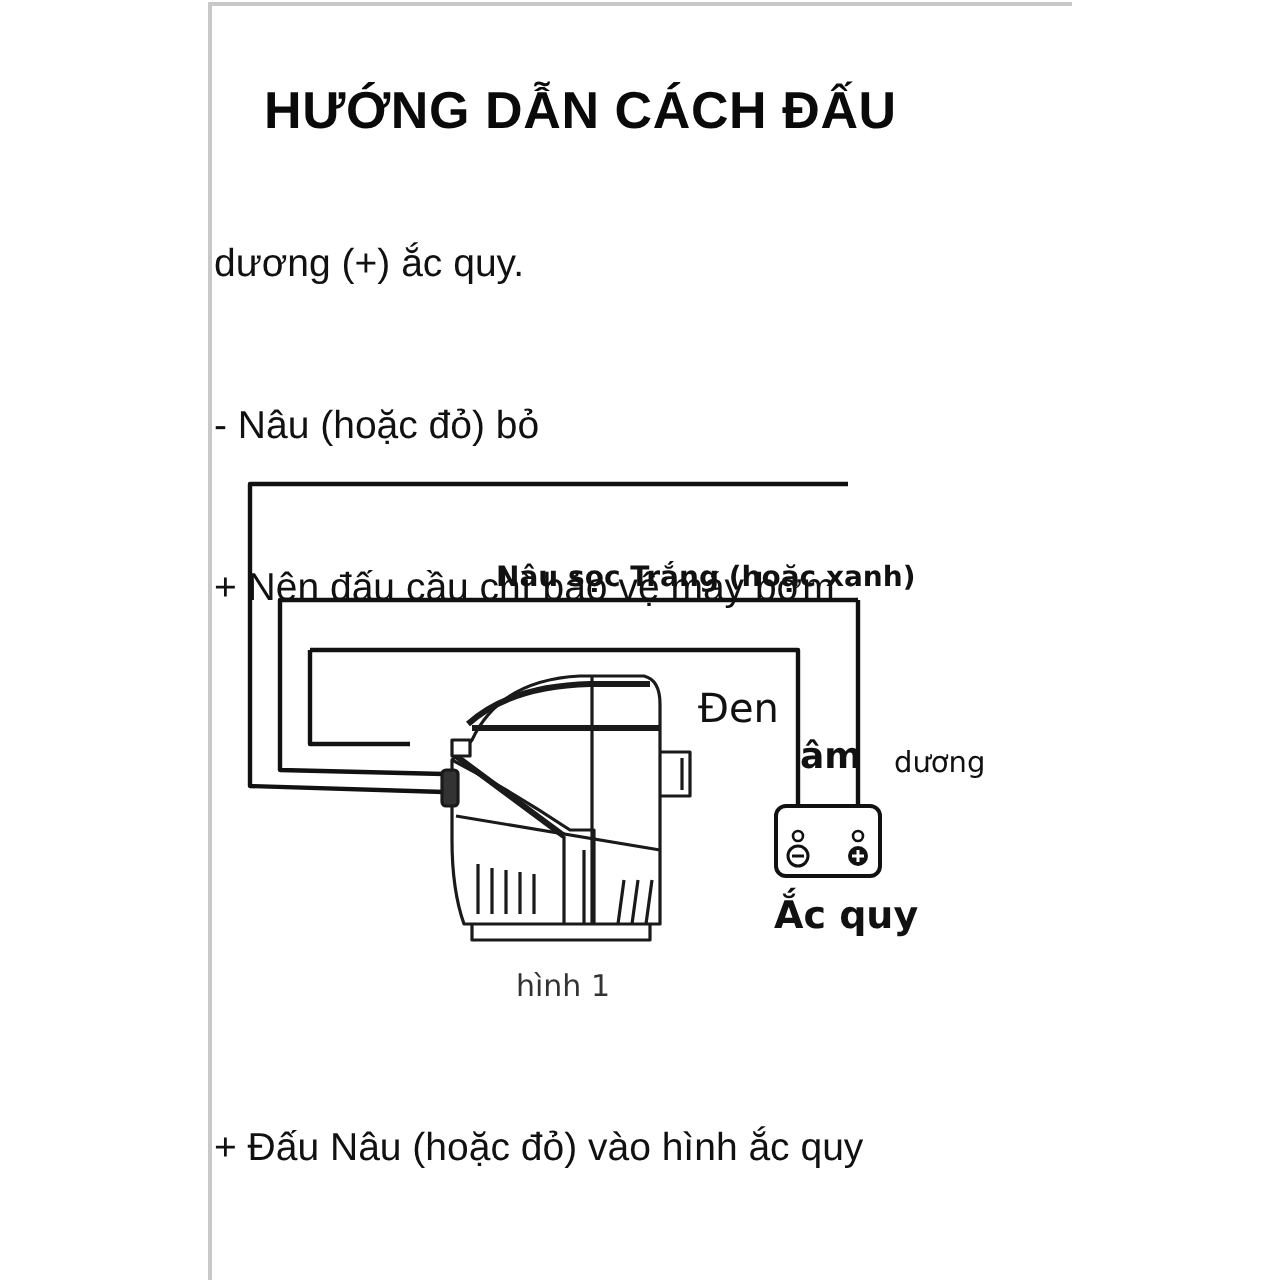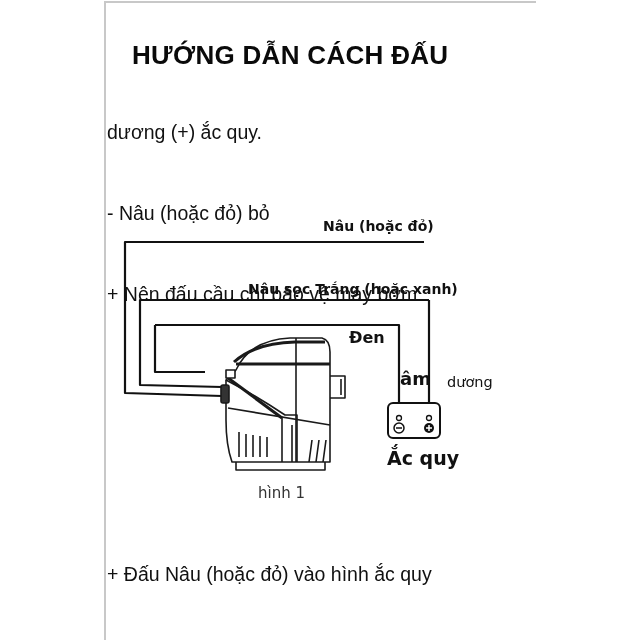--- a/index.html
+++ b/index.html
@@ -6,21 +6,21 @@
   body { width:640px; height:640px; position:relative; overflow:hidden; font-family:"Liberation Sans", sans-serif; color:#111; }
   .frame { position:absolute; left:104px; top:1px; width:432px; height:640px; border-left:2px solid #c8c8c8; border-top:2px solid #c8c8c8; box-sizing:border-box; }
   .title { position:absolute; left:132px; top:4px; font-family:"Liberation Sans", sans-serif; font-weight:bold; font-size:26px; letter-spacing:0.3px; color:#0a0a0a; white-space:nowrap;margin-top:36px; }
   .lines { position:absolute; left:107px; font-size:19.5px; line-height:27px; white-space:pre; color:#111; }
   .top-lines { top:65px; }
   .bottom-lines { top:506px; line-height:27.5px; }
   .diagram { position:absolute; left:0; top:0; width:640px; height:640px; }
   .dlabel { position:absolute; font-family:"DejaVu Sans", sans-serif; white-space:nowrap; color:#111; }
   .lbl-nau { left:323px; top:218px; font-size:14px; font-weight:bold; }
   .lbl-nausoc { left:248px; top:281px; font-size:14px; font-weight:bold; }
-  .lbl-den { left:349px; top:328px; font-size:16px; font-weight:bold; }
+  .lbl-den { left:349px; top:342px; font-size:20px; font-weight:normal; }
   .lbl-am { left:365px; top:368px; font-size:18px; font-weight:bold;margin-left:35px; }
   .lbl-duong { left:447px; top:374px; font-size:14.5px; }
   .lbl-acquy { left:387px; top:447px; font-size:19px; font-weight:bold; }
   .lbl-hinh { left:258px; top:484px; font-size:15px; color:#333; }
 </style>
 </head>
 <body>
 
 <div class="frame"></div>
 
@@ -69,21 +69,20 @@
       <circle cx="399" cy="418" r="2.5" fill="#fff" stroke="#111" stroke-width="1.3"></circle>
       <circle cx="429" cy="418" r="2.5" fill="#fff" stroke="#111" stroke-width="1.3"></circle>
       <circle cx="399" cy="428" r="5" fill="#fff" stroke="#111" stroke-width="1.5"></circle>
       <line x1="396" y1="428" x2="402" y2="428" stroke="#111" stroke-width="1.5"></line>
       <circle cx="429" cy="428" r="5" fill="#111"></circle>
       <line x1="426" y1="428" x2="432" y2="428" stroke="#fff" stroke-width="1.5"></line>
       <line x1="429" y1="425" x2="429" y2="431" stroke="#fff" stroke-width="1.5"></line>
     </g>
   </svg>
 
-  <div class="dlabel lbl-nau">Nâu (hoặc đỏ)</div>
   <div class="dlabel lbl-nausoc">Nâu sọc Trắng (hoặc xanh)</div>
   <div class="dlabel lbl-den">Đen</div>
   <div class="dlabel lbl-am">âm</div>
   <div class="dlabel lbl-duong">dương</div>
   <div class="dlabel lbl-acquy">Ắc quy</div>
   <div class="dlabel lbl-hinh">hình 1</div>
 </div>
 
 <div class="lines bottom-lines">
   <div>+ Đấu Nâu (hoặc đỏ) vào hình ắc quy</div>

